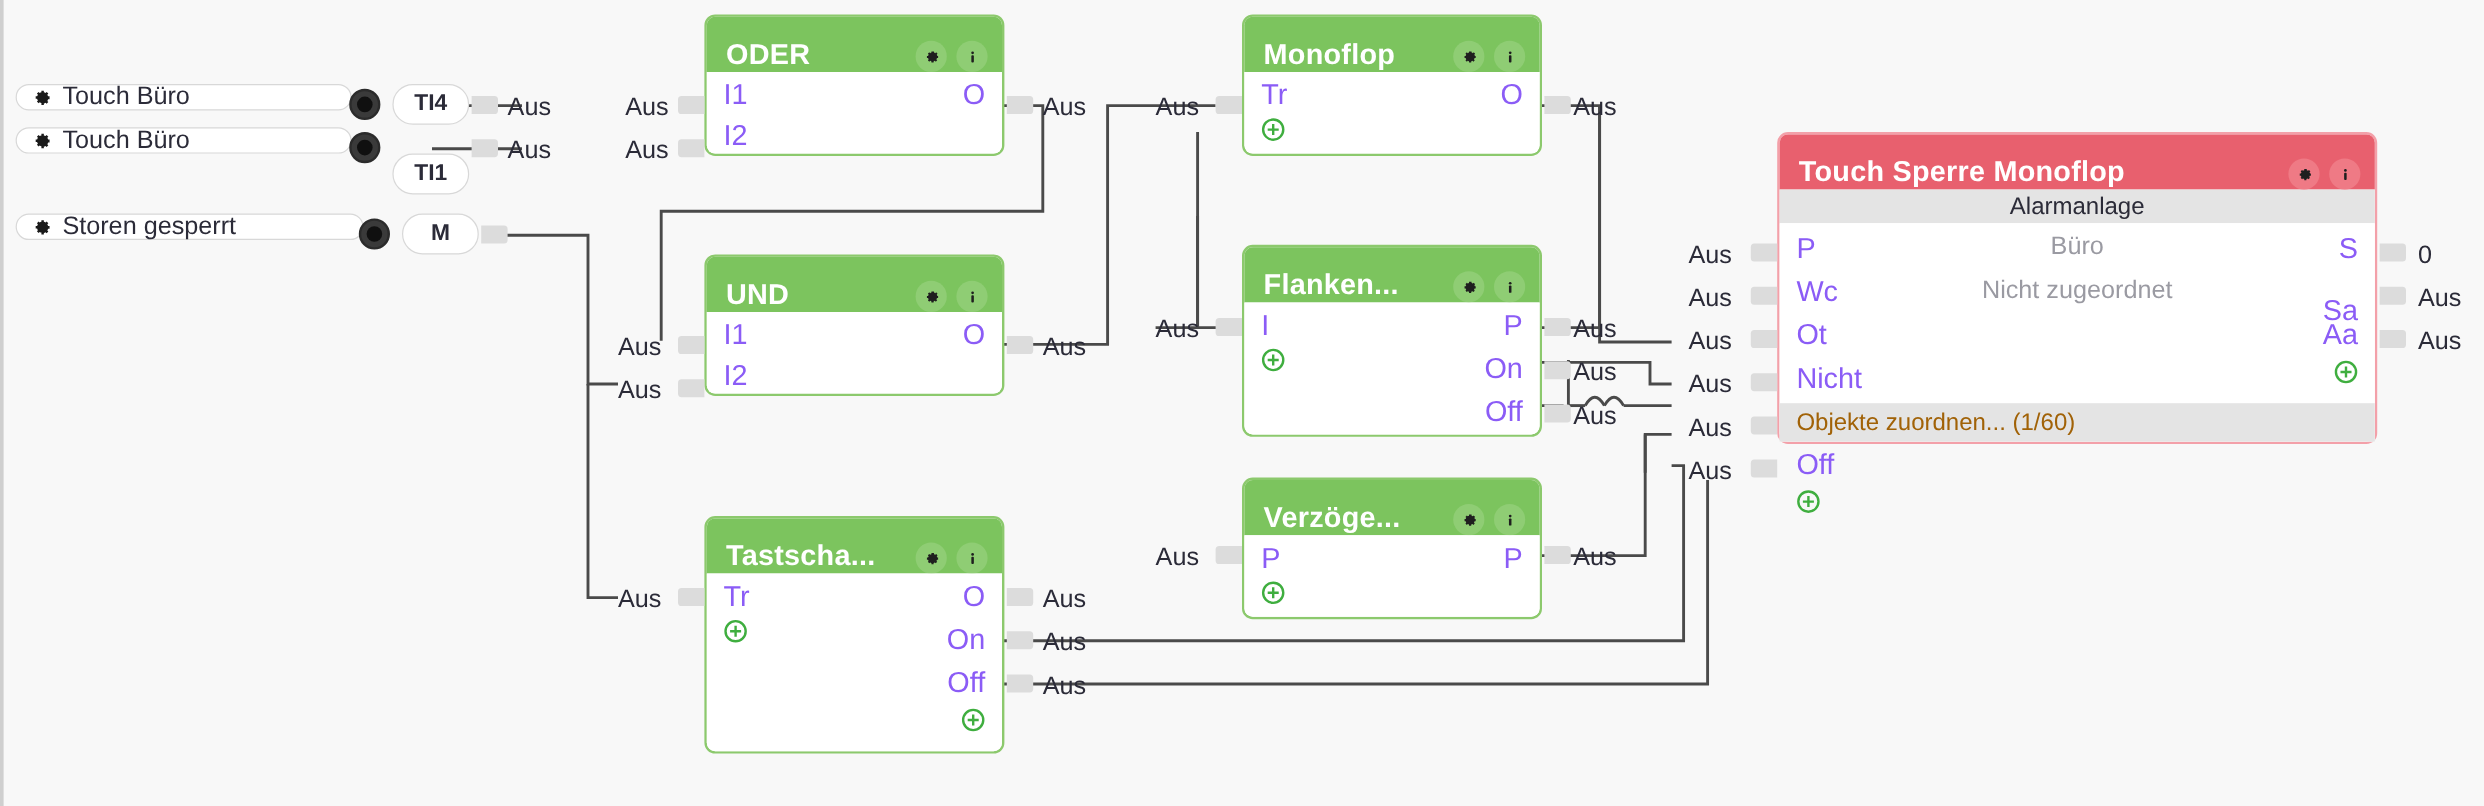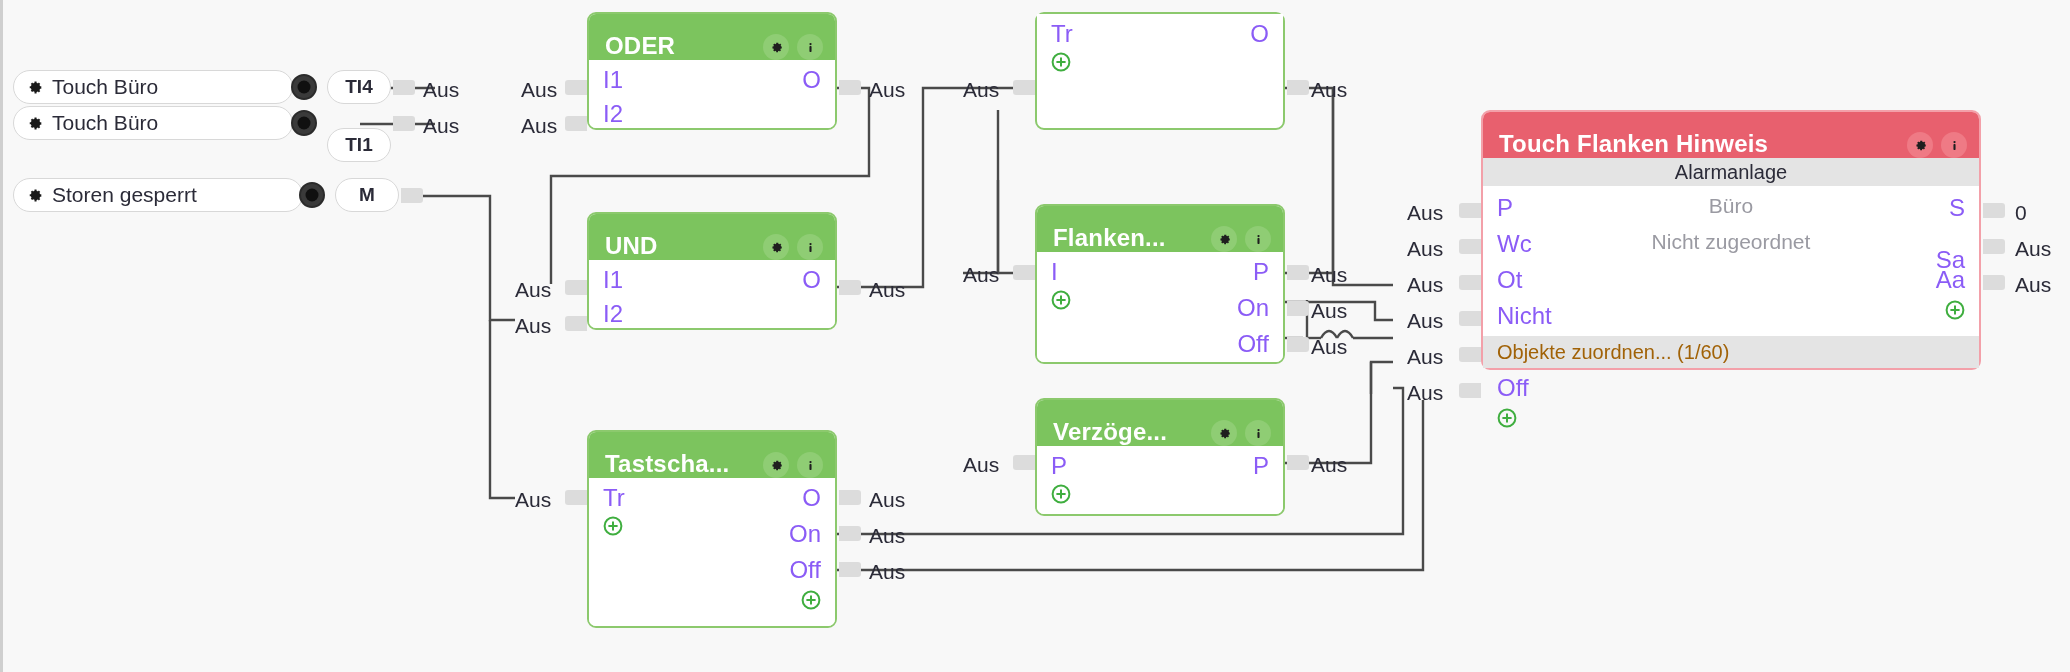--- a/index.html
+++ b/index.html
@@ -35,21 +35,21 @@
 
   
   .stub{position:absolute;width:22px;height:15px;background:#dcdcdc;}
   .stub.left{border-radius:3px 0 0 3px;}
   .stub.right{border-radius:0 3px 3px 0;}
 
   
   .plus{position:absolute;width:20px;height:20px;}
 
   
-  .inpill{position:absolute;height:34px;border:1.5px solid #d8d8d8;border-radius:17px;background:#fff;
+  .inpill{position:absolute;height:22px;border:1.5px solid #d8d8d8;border-radius:17px;background:#fff;
           display:flex;align-items:center;box-sizing:border-box;padding-left:12px;}
   .inpill .gear{width:17px;height:17px;margin-right:9px;flex:none;}
   .inpill .lbl{font-size:21px;color:#2b2b38;white-space:nowrap;}
   .knob{position:absolute;width:26px;height:26px;border-radius:50%;border:2.5px solid #2b2b2b;background:#3a3a3a;box-sizing:border-box;}
   .knob::after{content:"";position:absolute;left:50%;top:50%;transform:translate(-50%,-50%);width:13px;height:13px;border-radius:50%;background:#101010;}
   .tag{position:absolute;height:34px;min-width:62px;border:1.5px solid #d8d8d8;border-radius:17px;background:#fff;
        display:flex;align-items:center;justify-content:center;font-size:19px;font-weight:bold;color:#2b2b38;box-sizing:border-box;padding:0 10px;}
 
   
   .vlab{position:absolute;font-size:21px;color:#2b2b38;white-space:nowrap;}
@@ -248,20 +248,37 @@
   <div class="stub left" style="left:562px;top:490px;"></div>
   <div class="stub right" style="left:836px;top:490px;"></div>
   <div class="stub right" style="left:836px;top:526px;"></div>
   <div class="stub right" style="left:836px;top:562px;"></div>
   <div class="vlab" style="left:512px;top:488px;">Aus</div>
   <div class="vlab" style="left:866px;top:488px;">Aus</div>
   <div class="vlab" style="left:866px;top:524px;">Aus</div>
   <div class="vlab" style="left:866px;top:560px;">Aus</div>
 
   <div class="node green" style="left:1032px;top:12px;width:250px;height:118px;">
+    <div class="node-head">
+      <span class="node-title">Monoflop</span>
+      <span class="hicons">
+        <span class="hic">
+          <svg width="15" height="15" viewBox="0 0 20 20">
+              <path fill="#1f1f1f" d="M10 6.6a3.4 3.4 0 1 0 0 6.8 3.4 3.4 0 0 0 0-6.8zm0 5a1.6 1.6 0 1 1 0-3.2 1.6 1.6 0 0 1 0 3.2z"></path>
+              <path fill="#1f1f1f" d="M17.4 8.8h-1.3c-.1-.5-.3-1-.6-1.5l.9-.9-1.6-1.6-.9.9c-.5-.3-1-.5-1.5-.6V3.8H9.6v1.3c-.5.1-1 .3-1.5.6l-.9-.9L5.6 6.4l.9.9c-.3.5-.5 1-.6 1.5H4.6v2.4h1.3c.1.5.3 1 .6 1.5l-.9.9 1.6 1.6.9-.9c.5.3 1 .5 1.5.6v1.3H12v-1.3c.5-.1 1-.3 1.5-.6l.9.9 1.6-1.6-.9-.9c.3-.5.5-1 .6-1.5h1.3V8.8z"></path>
+            </svg>
+        </span>
+        <span class="hic">
+          <svg width="15" height="15" viewBox="0 0 20 20">
+              <circle cx="10" cy="5.4" r="1.5" fill="#1f1f1f"></circle>
+              <rect x="8.6" y="8" width="2.8" height="8" rx="1" fill="#1f1f1f"></rect>
+            </svg>
+        </span>
+      </span>
+    </div>
     <div class="node-body" style="height:68px;">
       <div class="port in" style="top:6px;">Tr</div>
       <span class="plus" style="left:14px;top:38px;">
         <svg width="20" height="20" viewBox="0 0 20 20">
             <circle cx="10" cy="10" r="8.4" fill="none" stroke="#3fae3f" stroke-width="2"></circle>
             <path d="M10 5.4v9.2M5.4 10h9.2" stroke="#3fae3f" stroke-width="2"></path>
           </svg>
       </span>
       <div class="port out" style="top:6px;">O</div>
     </div>
@@ -340,21 +357,21 @@
       <div class="port out" style="top:6px;">P</div>
     </div>
   </div>
   <div class="stub left" style="left:1010px;top:455px;"></div>
   <div class="stub right" style="left:1284px;top:455px;"></div>
   <div class="vlab" style="left:960px;top:453px;">Aus</div>
   <div class="vlab" style="left:1308px;top:453px;">Aus</div>
 
   <div class="node red" style="left:1478px;top:110px;width:500px;height:260px;">
     <div class="node-head">
-      <span class="node-title">Touch Flanken Hinweis</span>
+      <span class="node-title">Touch Sperre Monoflop</span>
       <span class="hicons">
         <span class="hic">
           <svg width="15" height="15" viewBox="0 0 20 20">
               <path fill="#1f1f1f" d="M10 6.6a3.4 3.4 0 1 0 0 6.8 3.4 3.4 0 0 0 0-6.8zm0 5a1.6 1.6 0 1 1 0-3.2 1.6 1.6 0 0 1 0 3.2z"></path>
               <path fill="#1f1f1f" d="M17.4 8.8h-1.3c-.1-.5-.3-1-.6-1.5l.9-.9-1.6-1.6-.9.9c-.5-.3-1-.5-1.5-.6V3.8H9.6v1.3c-.5.1-1 .3-1.5.6l-.9-.9L5.6 6.4l.9.9c-.3.5-.5 1-.6 1.5H4.6v2.4h1.3c.1.5.3 1 .6 1.5l-.9.9 1.6 1.6.9-.9c.5.3 1 .5 1.5.6v1.3H12v-1.3c.5-.1 1-.3 1.5-.6l.9.9 1.6-1.6-.9-.9c.3-.5.5-1 .6-1.5h1.3V8.8z"></path>
             </svg>
         </span>
         <span class="hic">
           <svg width="15" height="15" viewBox="0 0 20 20">
               <circle cx="10" cy="5.4" r="1.5" fill="#1f1f1f"></circle>

